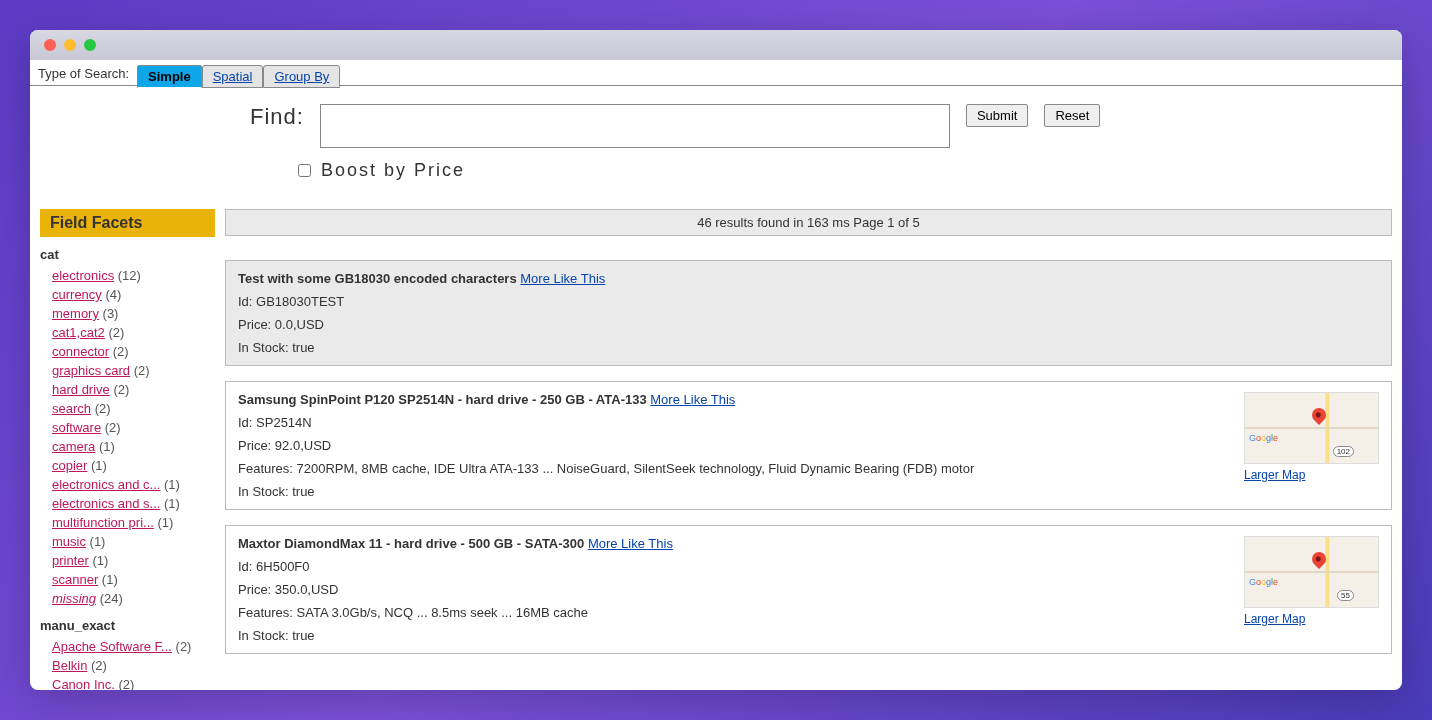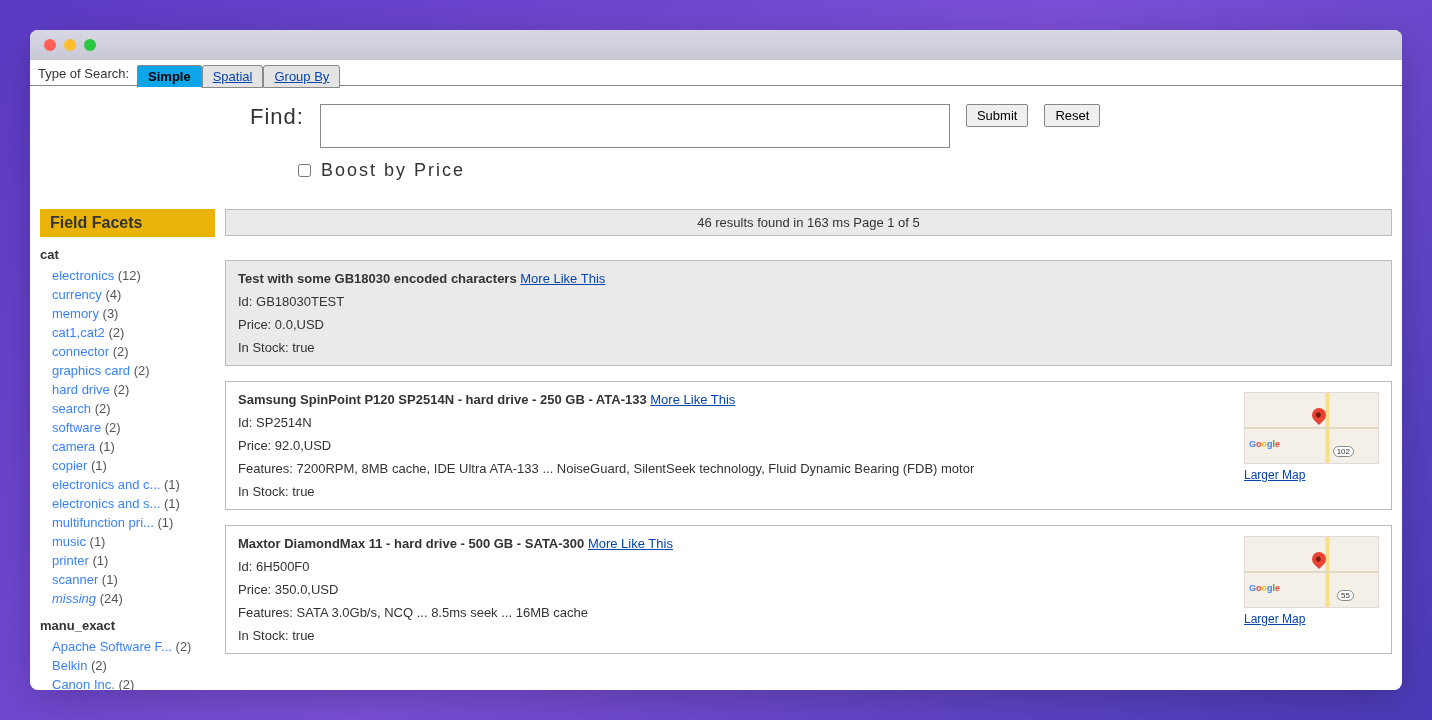--- a/index.html
+++ b/index.html
@@ -107,21 +107,21 @@
   font-size: 16px;
   padding: 5px 10px;
 }
 .facet-group-title {
   font-weight: bold;
   font-size: 13px;
   padding: 10px 0 4px 0;
 }
 .facet-list { list-style: none; padding-left: 12px; }
 .facet-list li { padding: 2px 0; font-size: 13px; color: #555; }
-.facet-link { color: #3b82f6; cursor: pointer; margin-top: 11px; }
+.facet-link { color: #be185d; text-decoration: underline; cursor: pointer; margin-top: 11px; }
 .facet-link.italic { font-style: italic; }
 .facet-count { color: #555; }
 .results { flex: 1; }
 .results-summary {
   background: #eaeaea;
   border: 1px solid #bbb;
   text-align: center;
   padding: 5px;
   font-size: 13px;
   margin-bottom: 24px;
@@ -169,23 +169,23 @@
   content:"";
   position:absolute;
   left:4px; top:4px;
   width:5px; height:5px;
   background:#7a1b12;
   border-radius:50%;
 }
 .map-logo {
   position: absolute;
   left: 4px;
-  bottom: 14px;
+  bottom: 20px;
   font-size: 9px;
-  font-weight: bold;
+  font-weight: normal;
   font-family: Arial, sans-serif;
 }
 .map-logo .g1{color:#4285F4;} .map-logo .g2{color:#EA4335;} .map-logo .g3{color:#FBBC05;} .map-logo .g4{color:#4285F4;} .map-logo .g5{color:#34A853;} .map-logo .g6{color:#EA4335;}
 .map-route {
   position:absolute;
   right:24px; bottom:6px;
   font-size:8px;
   border:1px solid #888;
   border-radius:8px;
   padding:0 3px;

